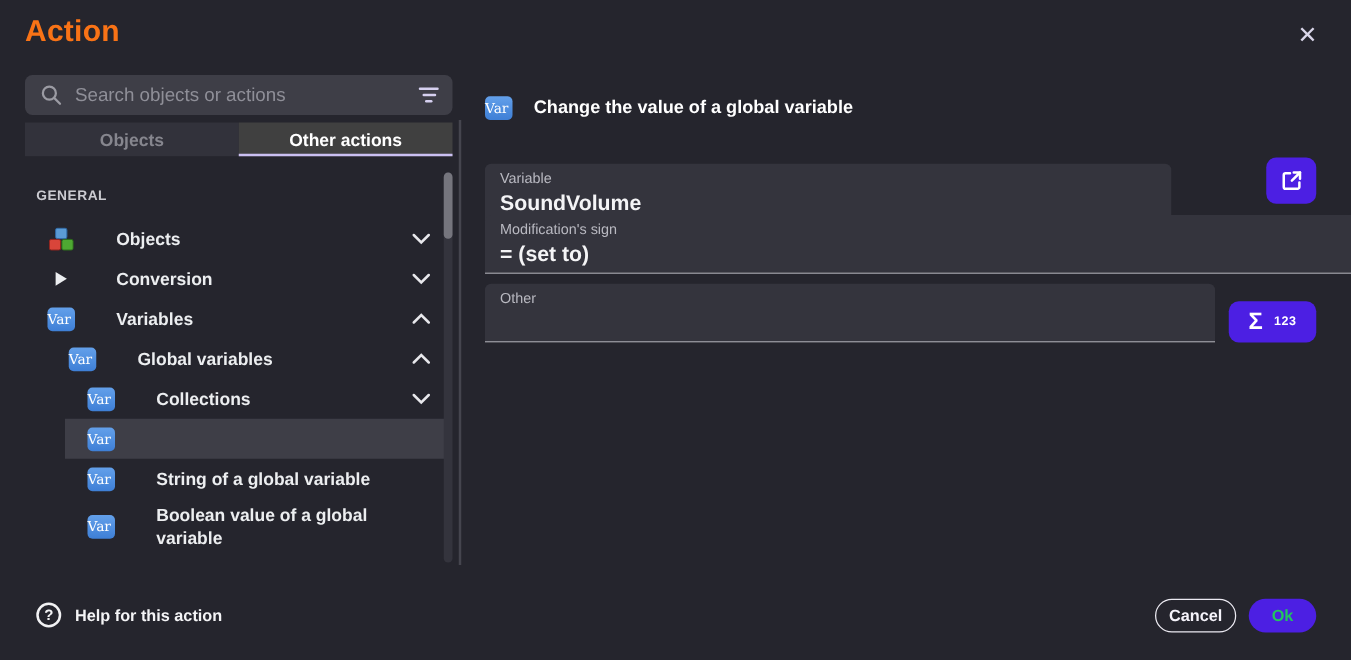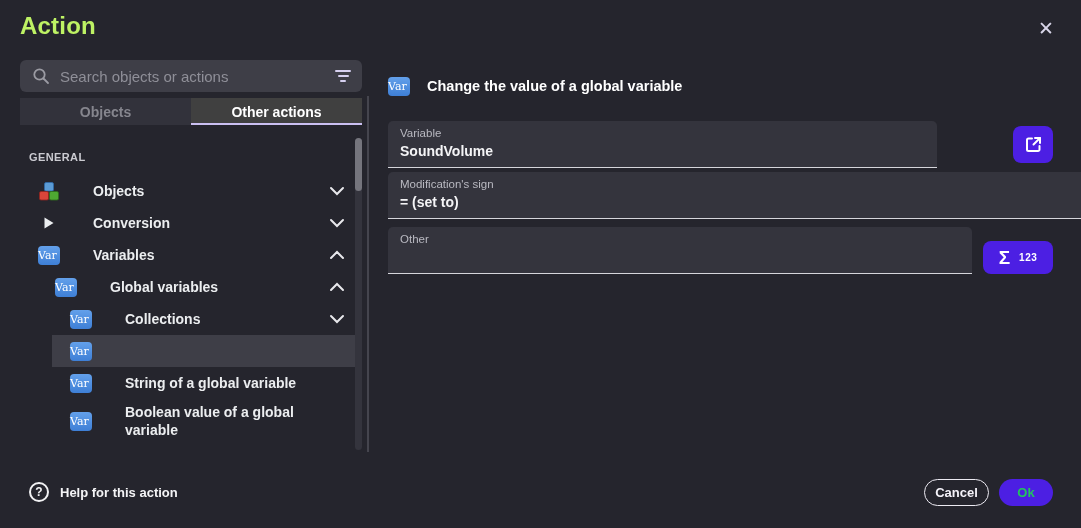--- a/index.html
+++ b/index.html
@@ -6,21 +6,21 @@
     --accent:#4c1fe3;
     --var-badge:#4b8ce2;
     --tab-underline:#cbc0f2;
   }
   *{margin:0;padding:0;box-sizing:border-box;}
   html,body{background:#17171d;}
   body{font-family:"Liberation Sans",sans-serif;}
   #app{position:relative;width:1081px;height:528px;background:#25252d;overflow:hidden;color:#eceef0;}
 
   
-  .dlg-title{position:absolute;left:20px;top:12px;font-size:24px;font-weight:700;color:#bef264;letter-spacing:.2px;}
+  .dlg-title{position:absolute;left:20px;top:12px;font-size:24px;font-weight:700;color:#f97316;letter-spacing:.2px;}
   .close-btn{position:absolute;left:1032px;top:14px;width:28px;height:28px;display:flex;align-items:center;justify-content:center;
     font-size:19px;color:#d9d6e9;cursor:pointer;background:none;border:none;}
 
   
   .search-box{position:absolute;left:20px;top:60px;width:342px;height:32px;background:#3e3e47;border-radius:6px;}
   .search-box input{position:absolute;left:0;top:0;width:100%;height:100%;background:transparent;border:none;outline:none;
     padding:0 36px 0 40px;font-family:"Liberation Sans",sans-serif;font-size:15px;color:#0ea5e9;}
   .search-box input::placeholder{color:#8f8f98;}
   .search-icon{position:absolute;left:12px;top:7px;width:18px;height:18px;}
   .filter-icon{position:absolute;left:334px;top:70px;width:18px;height:12px;display:flex;flex-direction:column;align-items:center;gap:3px;cursor:pointer;}
@@ -55,23 +55,23 @@
   .tree-scroll-track{position:absolute;left:355px;top:138px;width:7px;height:312px;background:#34343d;border-radius:4px;}
   .tree-scroll-thumb{position:absolute;left:0;top:0;width:7px;height:53px;background:#75757d;border-radius:4px;cursor:grab;}
   .v-divider{position:absolute;left:367px;top:96px;width:2px;height:356px;background:#45454e;}
 
   
   .detail-header{position:absolute;left:388px;top:76px;height:20px;display:flex;align-items:center;gap:17px;}
   .detail-header .title{font-size:14.5px;font-weight:700;color:#ffffff;}
 
   .field{position:absolute;background:#34343d;border-radius:5px 5px 0 0;border-bottom:1.5px solid #d5d5db;height:47px;cursor:text;}
   .field .flabel{position:absolute;left:12px;top:6px;font-size:11.5px;color:#b9b9c1;}
-  .field .fvalue{position:absolute;left:12px;top:22px;font-size:14px;font-weight:700;color:#f4f4f6;white-space:nowrap;}
+  .field .fvalue{position:absolute;left:12px;top:22px;font-size:17px;font-weight:700;color:#f4f4f6;white-space:nowrap;}
   .field.mono .fvalue{font-family:"DejaVu Sans Mono",monospace;font-weight:400;color:#f0f0f2;}
-  #field-variable{left:388px;top:121px;width:549px;}
+  #field-variable{left:388px;top:131px;width:549px;}
   #field-sign{left:388px;top:172px;width:744px;cursor:pointer;}
   #field-value{left:388px;top:227px;width:584px;}
   .select-caret{position:absolute;right:16px;top:20px;width:0;height:0;
     border-left:5.5px solid transparent;border-right:5.5px solid transparent;border-top:6.5px solid #e8e8ec;}
 
   .icon-btn{position:absolute;border:none;border-radius:8px;background:var(--accent,#4c1fe3);cursor:pointer;
     display:flex;align-items:center;justify-content:center;color:#fff;}
   #btn-open-editor{left:1013px;top:126px;width:40px;height:37px;}
   #btn-expression{left:983px;top:241px;width:70px;height:33px;gap:9px;}
   #btn-expression .sigma{font-size:19px;font-weight:700;line-height:1;}

